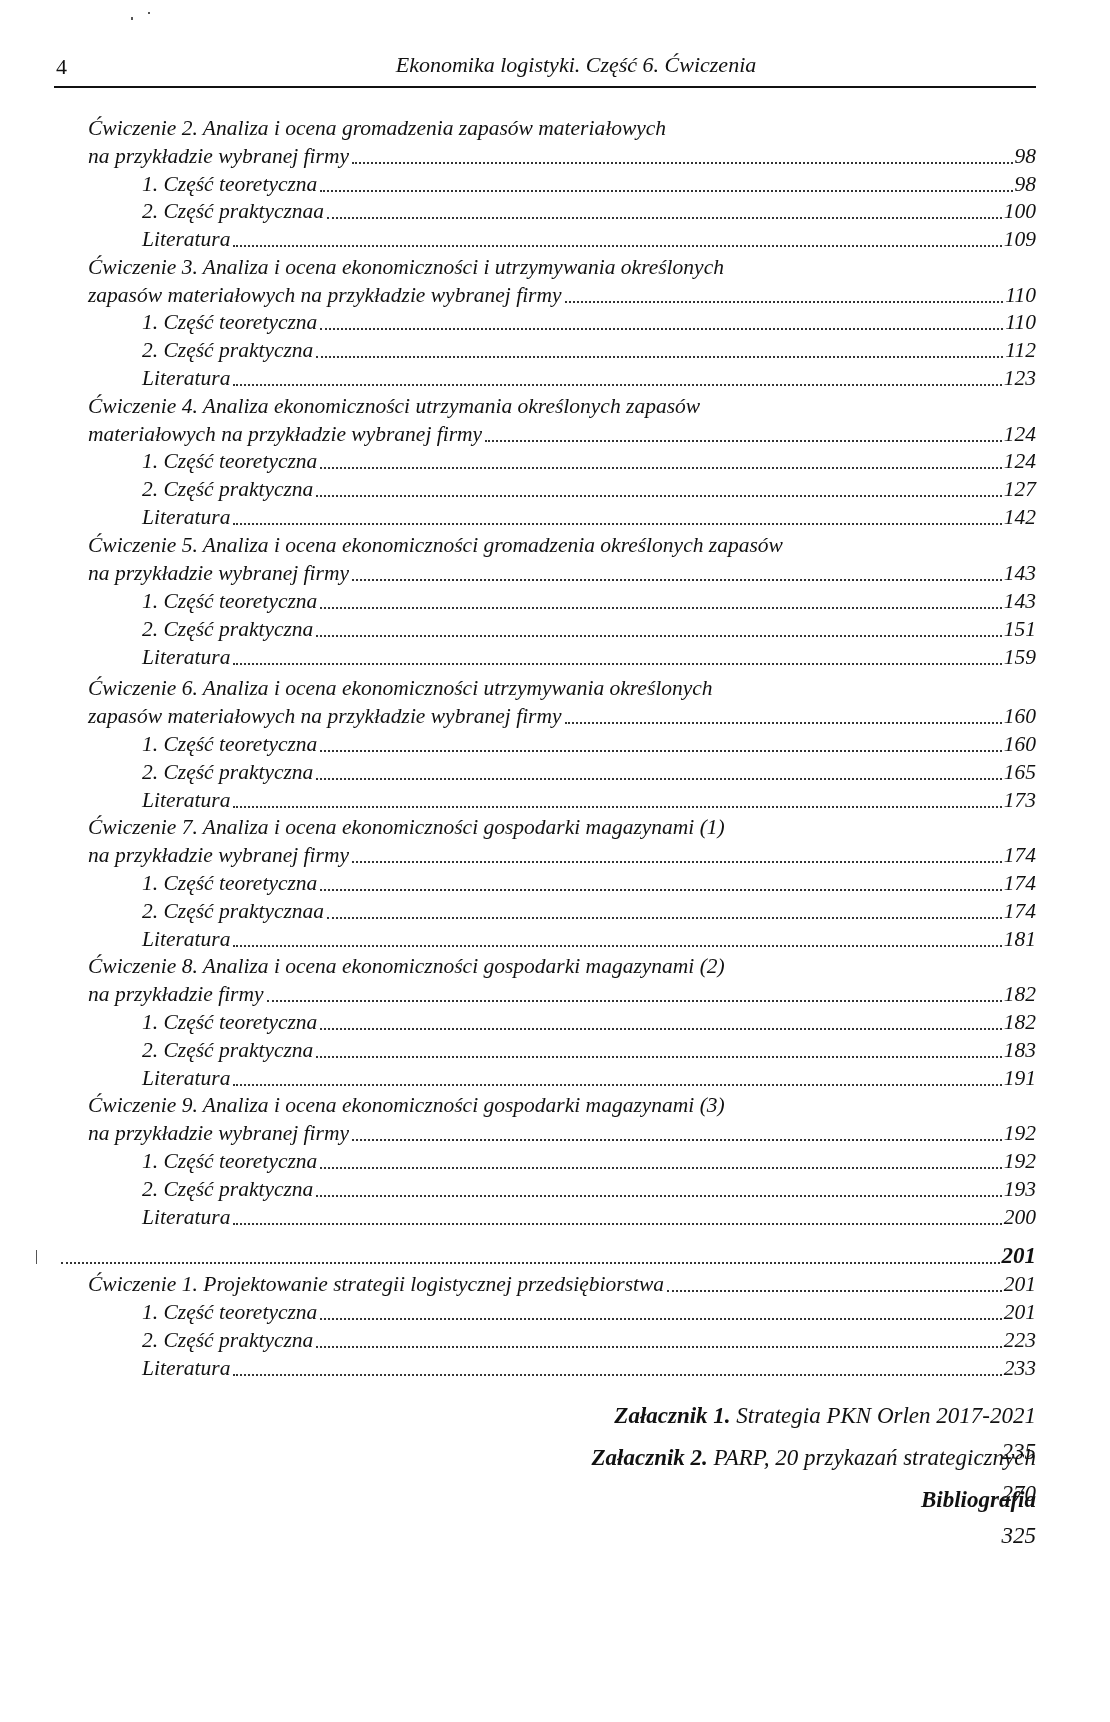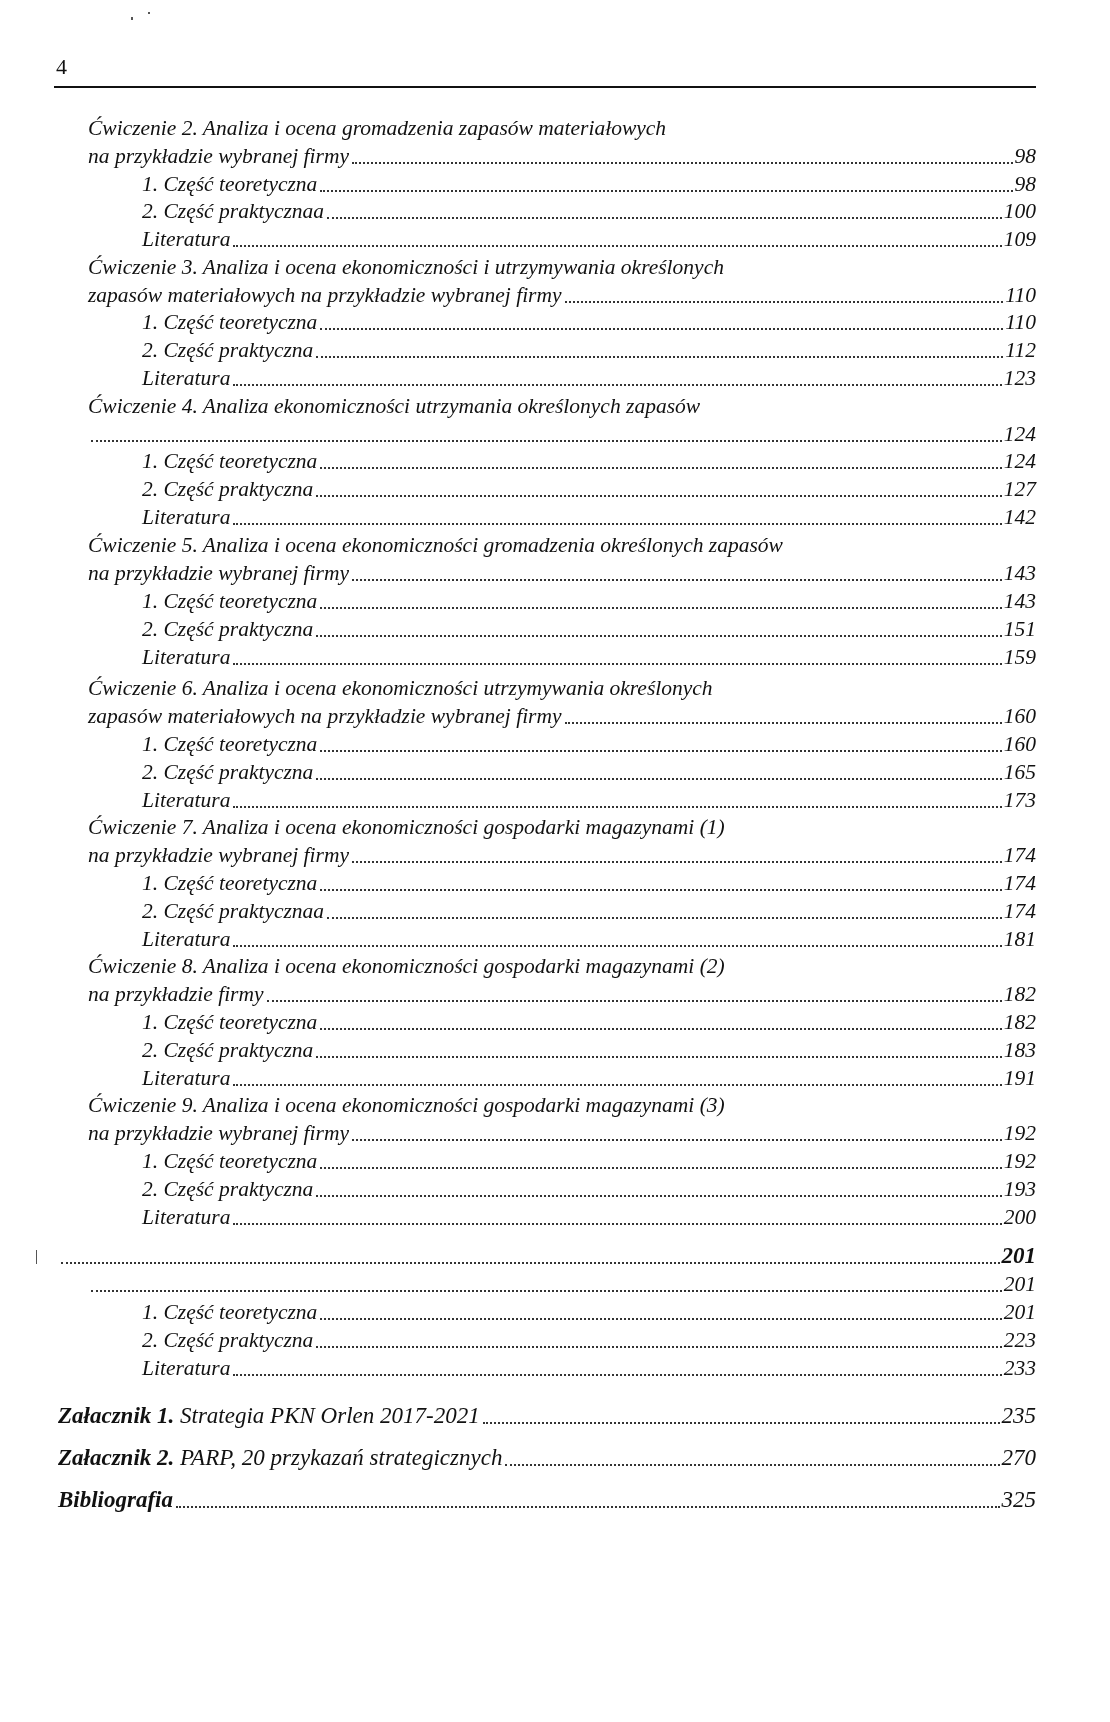--- a/index.html
+++ b/index.html
@@ -30,31 +30,32 @@
   }
   .row .label { flex: 0 0 auto; }
   .row .leader {
     flex: 1 1 auto; overflow: hidden; margin: 0 2px 6px 3px;
     border-bottom: 2px dotted #333; height: 1px;
   }
   .row .page { position: static; width: auto; height: auto; flex: 0 0 auto; text-align: left; }
   .lvl0 { left: 88px; }
   .lvl1 { left: 142px; }
   .part { left: 58px; font-weight: bold; font-size: 23px; }
-  .annex { left: 58px; font-size: 23px; }
+  .annex { left: 58px; font-size: 23px; flex-direction: column; }
   .annex .bold { font-weight: bold; }
   .speck { position: absolute; background: #555; }
 </style>
 </head>
 <body>
 
 <div class="page">
 
   <div class="running-head">
     <span class="page-number">4</span>
+    <span class="head-title">Ekonomika logistyki. Część 6. Ćwiczenia</span>
   </div>
   <div class="head-rule"></div>
 
   <div class="toc">
 
     <div class="row lvl0 nolead" style="top:114px">
         <span class="label">Ćwiczenie 2. Analiza i ocena gromadzenia zapasów materiałowych</span>
       </div>
     <div class="row lvl0" style="top:142px">
         <span class="label">na przykładzie wybranej firmy</span>
@@ -98,20 +99,21 @@
     <div class="row lvl1" style="top:364px">
         <span class="label">Literatura</span>
         <span class="leader"></span>
         <span class="page">123</span>
       </div>
 
     <div class="row lvl0 nolead" style="top:392px">
         <span class="label">Ćwiczenie 4. Analiza ekonomiczności utrzymania określonych zapasów</span>
       </div>
     <div class="row lvl0" style="top:420px">
+        <span class="label">materiałowych na przykładzie wybranej firmy</span>
         <span class="leader"></span>
         <span class="page">124</span>
       </div>
     <div class="row lvl1" style="top:447px">
         <span class="label">1. Część teoretyczna</span>
         <span class="leader"></span>
         <span class="page">124</span>
       </div>
     <div class="row lvl1" style="top:475px">
         <span class="label">2. Część praktyczna</span>
@@ -242,20 +244,21 @@
         <span class="label">Literatura</span>
         <span class="leader"></span>
         <span class="page">200</span>
       </div>
 
     <div class="row part" style="top:1242px">
         <span class="leader"></span>
         <span class="page">201</span>
       </div>
     <div class="row lvl0" style="top:1270px">
+        <span class="label">Ćwiczenie 1. Projektowanie strategii logistycznej przedsiębiorstwa</span>
         <span class="leader"></span>
         <span class="page">201</span>
       </div>
     <div class="row lvl1" style="top:1298px">
         <span class="label">1. Część teoretyczna</span>
         <span class="leader"></span>
         <span class="page">201</span>
       </div>
     <div class="row lvl1" style="top:1326px">
         <span class="label">2. Część praktyczna</span>

